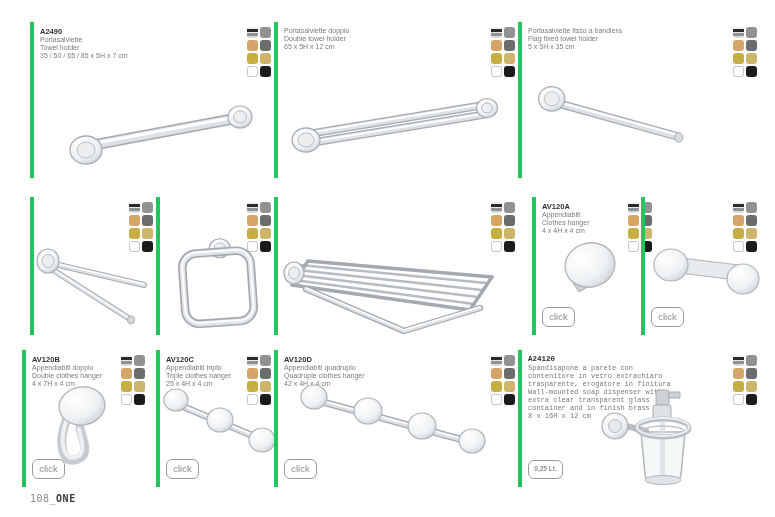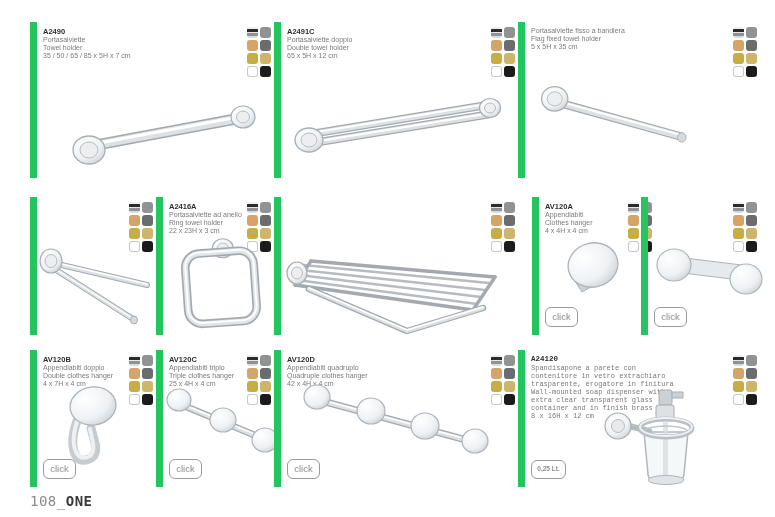--- a/index.html
+++ b/index.html
@@ -1,48 +1,48 @@
 <!DOCTYPE html>
 <html><head>
 <meta charset="utf-8">
 <style>
   html,body{margin:0;padding:0;background:#fff;}
   #page{position:relative;width:775px;height:517px;background:#ffffff;overflow:hidden;
         font-family:"Liberation Sans",sans-serif;}
-  .cell{position:absolute;border-left:7px solid #22c55e;box-sizing:border-box;}
+  .cell{position:absolute;border-left:4px solid #22c55e;box-sizing:border-box;}
   .pinfo{padding:5px 30px 0 6px;}
   .pinfo.narrow{padding-right:26px;}
   .pinfo.w160{padding-right:84px;font-family:Liberation Mono, monospace;}
   .pcode{font-size:7.5px;font-weight:bold;color:#2e2e30;line-height:9px;}
   .pdesc{font-size:7px;color:#7b7b7d;line-height:8px;}
   .swatches{position:absolute;top:5px;right:3px;display:grid;
             grid-template-columns:repeat(2,11px);gap:2px;}
   .swatch{width:11px;height:11px;border-radius:3px;display:block;}
   .swatch.striped{background:linear-gradient(180deg,#f0f0f0 0 16%,#2a2a2c 16% 42%,#e6e6e6 42% 55%,#8f9294 55% 86%,#d9dadc 86% 100%);}
   .pimg{position:absolute;}
   .pimg svg{display:block;width:100%;height:100%;}
   .click-btn{position:absolute;left:6px;bottom:8px;width:31px;height:18px;
              border:1.5px solid #9a9a9a;border-radius:6px;color:#8d8d8d;
              font-size:9.5px;line-height:17px;text-align:center;background:#fff;cursor:pointer;}
   .badge{position:absolute;left:6px;bottom:8px;width:33px;height:17px;
          border:1.3px solid #9a9a9a;border-radius:6px;color:#8d8d8d;
          font-size:6.5px;font-weight:bold;line-height:16px;text-align:center;background:#fff;}
   .footer{position:absolute;left:30px;top:493px;font-family:"DejaVu Sans Mono",monospace;
-          font-size:14px;color:#8a8a8a;letter-spacing:.5px;}
+          font-size:10px;color:#8a8a8a;letter-spacing:.5px;}
   .footer .brand{color:#3a3a3c;font-weight:bold;}
   
   .c0{left:30px;top:22px;width:244px;height:156px}
   .c1{left:274px;top:22px;width:244px;height:156px}
   .c2{left:518px;top:22px;width:242px;height:156px}
   .c3{left:30px;top:197px;width:126px;height:138px}
   .c4{left:156px;top:197px;width:118px;height:138px}
   .c5{left:274px;top:197px;width:244px;height:138px}
   .c6{left:532px;top:197px;width:123px;height:138px}
   .c7{left:641px;top:197px;width:119px;height:138px}
-  .c8{left:30px;top:350px;width:126px;height:137px}
+  .c8{left:22px;top:350px;width:126px;height:137px}
   .c9{left:156px;top:350px;width:118px;height:137px}
   .c10{left:274px;top:350px;width:244px;height:137px}
   .c11{left:518px;top:350px;width:242px;height:137px}
   
   .i0{left:28px;top:60px;width:200px;height:95px}
   .i1{left:8px;top:56px;width:220px;height:85px}
   .i2{left:4px;top:58px;width:170px;height:80px}
   .i3{left:0;top:40px;width:118px;height:95px}
   .i4{left:6px;top:36px;width:100px;height:100px}
   .i5{left:4px;top:40px;width:218px;height:98px}
@@ -93,21 +93,20 @@
         <ellipse cx="24" cy="68" rx="16" ry="14" fill="url(#knobG)" stroke="#a8aeb4" stroke-width="1.3"></ellipse>
         <ellipse cx="24" cy="68" rx="9" ry="8" fill="#eceef0" stroke="#b6bcc1" stroke-width="1"></ellipse>
         <ellipse cx="178" cy="35" rx="12" ry="11" fill="url(#knobG)" stroke="#a8aeb4" stroke-width="1.2"></ellipse>
         <ellipse cx="178" cy="35" rx="6.5" ry="6" fill="#eceef0" stroke="#b6bcc1" stroke-width="1"></ellipse>
       </svg>
     </div>
   </div>
 
   <div class="cell c1">
     <div class="pinfo">
-      <div class="pcode">A2491C</div>
       <div class="pdesc">Portasalviette doppio</div>
       <div class="pdesc">Double towel holder</div>
       <div class="pdesc">65 x 5H x 12 cm</div>
     </div>
     <div class="swatches">
         <span class="swatch striped"></span>
         <span class="swatch" style="background: rgb(144, 146, 148);"></span>
         <span class="swatch" style="background: rgb(213, 165, 103);"></span>
         <span class="swatch" style="background: rgb(106, 108, 110);"></span>
         <span class="swatch" style="background: rgb(198, 174, 69);"></span>
@@ -179,26 +178,20 @@
         <path d="M16 31 L96 82" stroke="#dde1e4" stroke-width="4" stroke-linecap="round" fill="none"></path>
         <path d="M15 30 L95 81" stroke="#ffffff" stroke-width="1.4" stroke-linecap="round" fill="none"></path>
         <ellipse cx="14" cy="24" rx="11" ry="12" fill="url(#knobG)" stroke="#a8aeb4" stroke-width="1.2"></ellipse>
         <ellipse cx="14" cy="24" rx="6" ry="6.5" fill="#eceef0" stroke="#b6bcc1" stroke-width="1"></ellipse>
         <ellipse cx="97" cy="83" rx="3.5" ry="4" fill="#d7dbde" stroke="#a8aeb4" stroke-width="1"></ellipse>
       </svg>
     </div>
   </div>
 
   <div class="cell c4">
-    <div class="pinfo narrow">
-      <div class="pcode">A2416A</div>
-      <div class="pdesc">Portasalviette ad anello</div>
-      <div class="pdesc">Ring towel holder</div>
-      <div class="pdesc">22 x 23H x 3 cm</div>
-    </div>
     <div class="swatches">
         <span class="swatch striped"></span>
         <span class="swatch" style="background: rgb(144, 146, 148);"></span>
         <span class="swatch" style="background: rgb(213, 165, 103);"></span>
         <span class="swatch" style="background: rgb(106, 108, 110);"></span>
         <span class="swatch" style="background: rgb(198, 174, 69);"></span>
         <span class="swatch" style="background: rgb(205, 181, 107);"></span>
         <span class="swatch" style="background: rgb(255, 255, 255); box-shadow: rgb(200, 200, 200) 0px 0px 0px 1px inset;"></span>
         <span class="swatch" style="background: rgb(27, 27, 29);"></span>
       </div>

